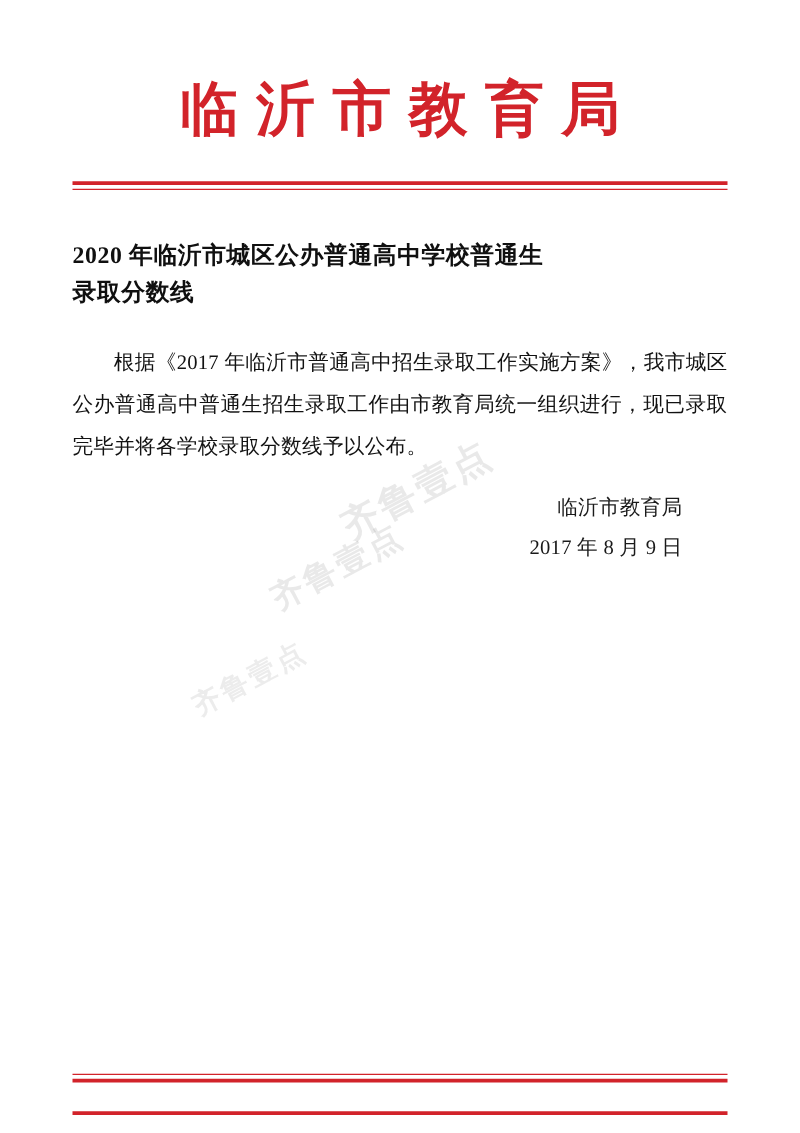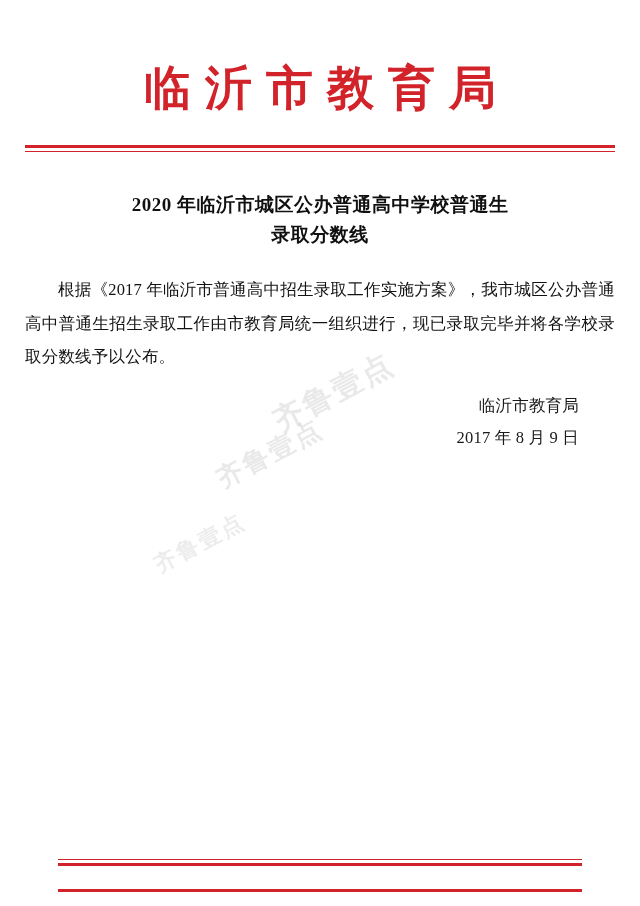--- a/index.html
+++ b/index.html
@@ -13,21 +13,21 @@
     font-family: "Liberation Serif", "DejaVu Serif", serif;
     color: #1a1a1a;
     overflow: hidden;
     position: relative;
   }
   .page {
     width: 640px;
     height: 906px;
     position: relative;
     box-sizing: border-box;
-    padding: 0 25px;
+    padding: 0 58px;
   }
   
   .masthead {
     padding-top: 62px;
     text-align: center;
   }
   .masthead-title {
     color: #d2232a;
     font-family: "Liberation Serif", "DejaVu Serif", serif;
     font-weight: bold;
@@ -43,21 +43,20 @@
     background: #d2232a;
   }
   .rule-thin {
     margin-top: 3px;
     height: 1px;
     background: #d2232a;
   }
   
   .doc-title {
     margin-top: 38px;
-    text-align: center;
     font-weight: bold;
     font-size: 19px;
     line-height: 1.62;
     letter-spacing: 0.5px;
     color: #101010;
   }
   
   .body-text {
     margin-top: 22px;
     font-size: 16.5px;

